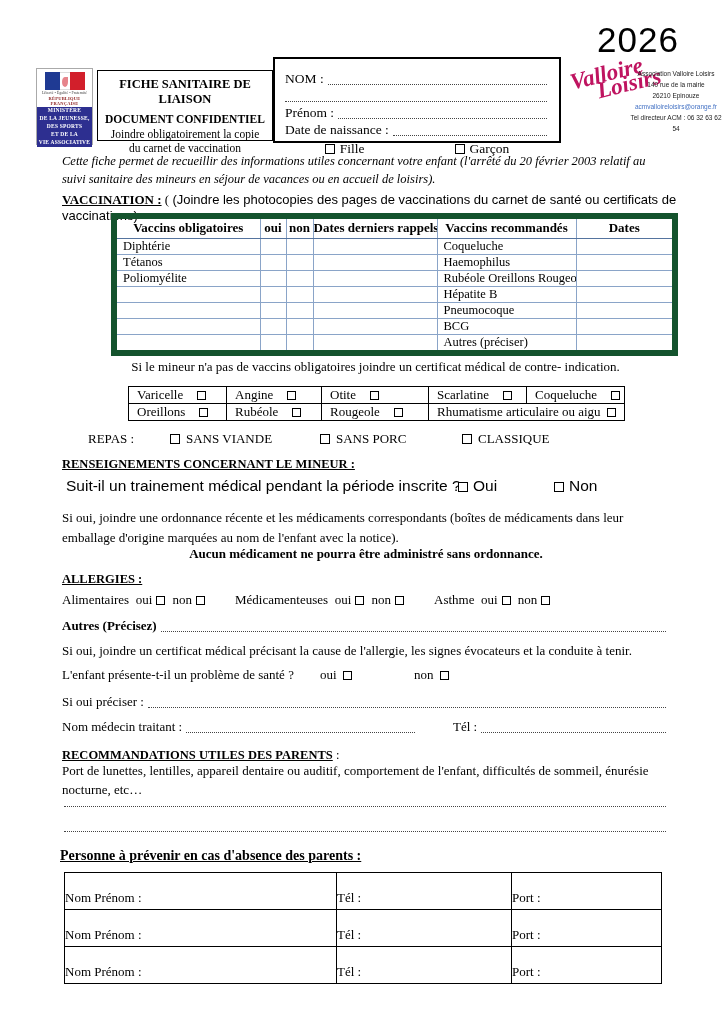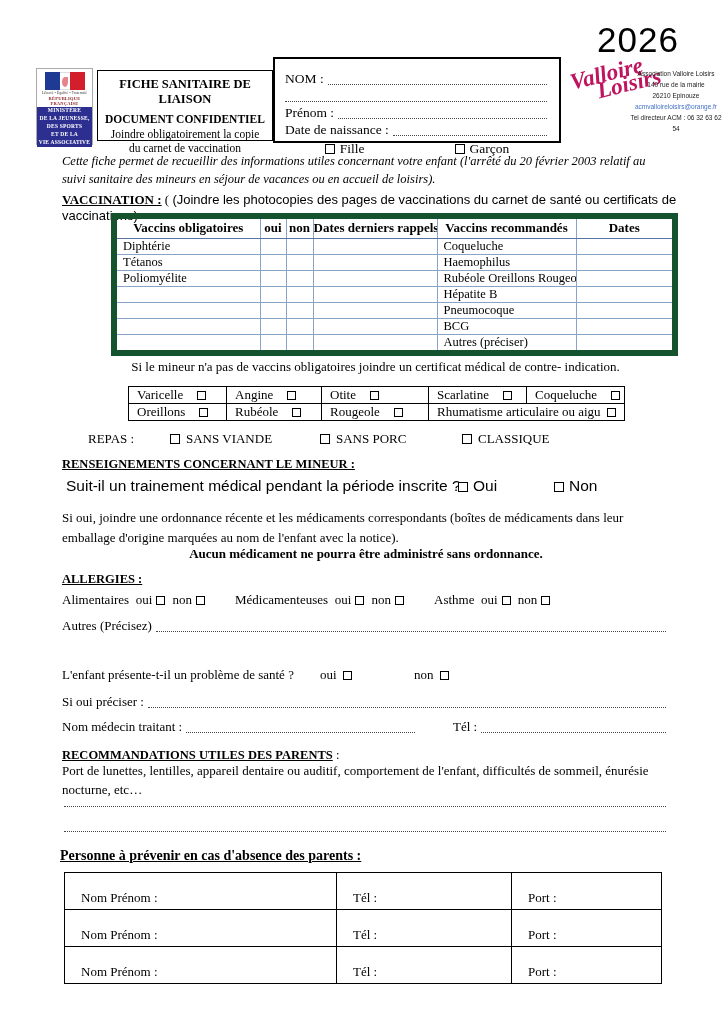--- a/index.html
+++ b/index.html
@@ -83,40 +83,40 @@
   .question .non { position:absolute; left:488px; top:0; }
   .question .cb { margin-right:5px; }
   .siou { left:62px; top:508px; width:608px; font-size:13px; line-height:1.5; }
   .warning { left:62px; top:546px; width:608px; text-align:center; font-size:13px; font-weight:bold; }
 
   .allerg-head { left:62px; top:572px; font-size:12.5px; }
   .alim-line { left:62px; top:592px; width:608px; font-size:13px; }
   .alim-line .g2 { position:absolute; left:173px; top:0; }
   .alim-line .g3 { position:absolute; left:372px; top:0; }
   .alim-line .cb { margin:0 4px; }
-  .autres { left:62px; top:618px; width:606px; font-size:13px; }
+  .autres { left:62px; top:618px; width:606px; font-size:13px;font-weight:bold; }
   .certif { left:62px; top:643px; width:608px; font-size:13px; }
   .probleme { left:62px; top:667px; width:608px; font-size:13px; }
   .probleme .oui { position:absolute; left:258px; top:0; }
   .probleme .non { position:absolute; left:352px; top:0; }
   .probleme .cb { margin-left:6px; }
   .preciser { left:62px; top:694px; width:606px; font-size:13px; }
   .medecin { left:62px; top:719px; width:606px; font-size:13px; }
   .medecin .part1 { display:flex; width:355px; }
   .medecin .part2 { display:flex; flex:1; margin-left:36px; }
   .medecin { display:flex; }
 
   .reco-head { left:62px; top:748px; font-size:12.5px; }
   .reco-body { left:62px; top:762px; width:608px; font-size:13px; line-height:1.45; }
   .dotline { left:64px; top:0; width:602px; border-bottom:1.6px dotted #444; height:1px; }
 
   .personne { left:60px; top:848px; font-size:14px; }
 
   .ct { left:64px; top:872px; width:597px; }
-  .ct td { border:1px solid #000; font-size:13px; height:37px; vertical-align:bottom; padding:3px 16px; }
+  .ct td { border:1px solid #000; font-size:13px; height:37px; vertical-align:bottom; padding:3px 0; }
 </style>
 </head>
 <body>
 
 <div class="page">
 
   <div class="abs min-logo">
     <div class="flag">
         <i class="fb"></i>
         <i class="fw"></i>
@@ -305,20 +305,21 @@
   <div class="abs allerg-head b u">ALLERGIES :</div>
   <div class="abs alim-line">
     <span><span>Alimentaires</span>&nbsp; <span>oui</span><span class="cb sm"></span> <span>non</span><span class="cb sm"></span></span>
     <span class="g2"><span>Médicamenteuses</span>&nbsp; <span>oui</span><span class="cb sm"></span> <span>non</span><span class="cb sm"></span></span>
     <span class="g3"><span>Asthme</span>&nbsp; <span>oui</span><span class="cb sm"></span> <span>non</span><span class="cb sm"></span></span>
   </div>
   <div class="abs autres line">
     <span>Autres (Précisez)</span>
       <span class="lead"></span>
   </div>
+  <div class="abs certif">Si oui, joindre un certificat médical précisant la cause de l'allergie, les signes évocateurs et la conduite à tenir.</div>
   <div class="abs probleme">
     <span>L'enfant présente-t-il un problème de santé ?</span>
     <span class="oui"><span>oui</span><span class="cb sm"></span></span>
     <span class="non"><span>non</span><span class="cb sm"></span></span>
   </div>
   <div class="abs preciser line">
     <span>Si oui préciser :</span>
       <span class="lead"></span>
   </div>
   <div class="abs medecin">

